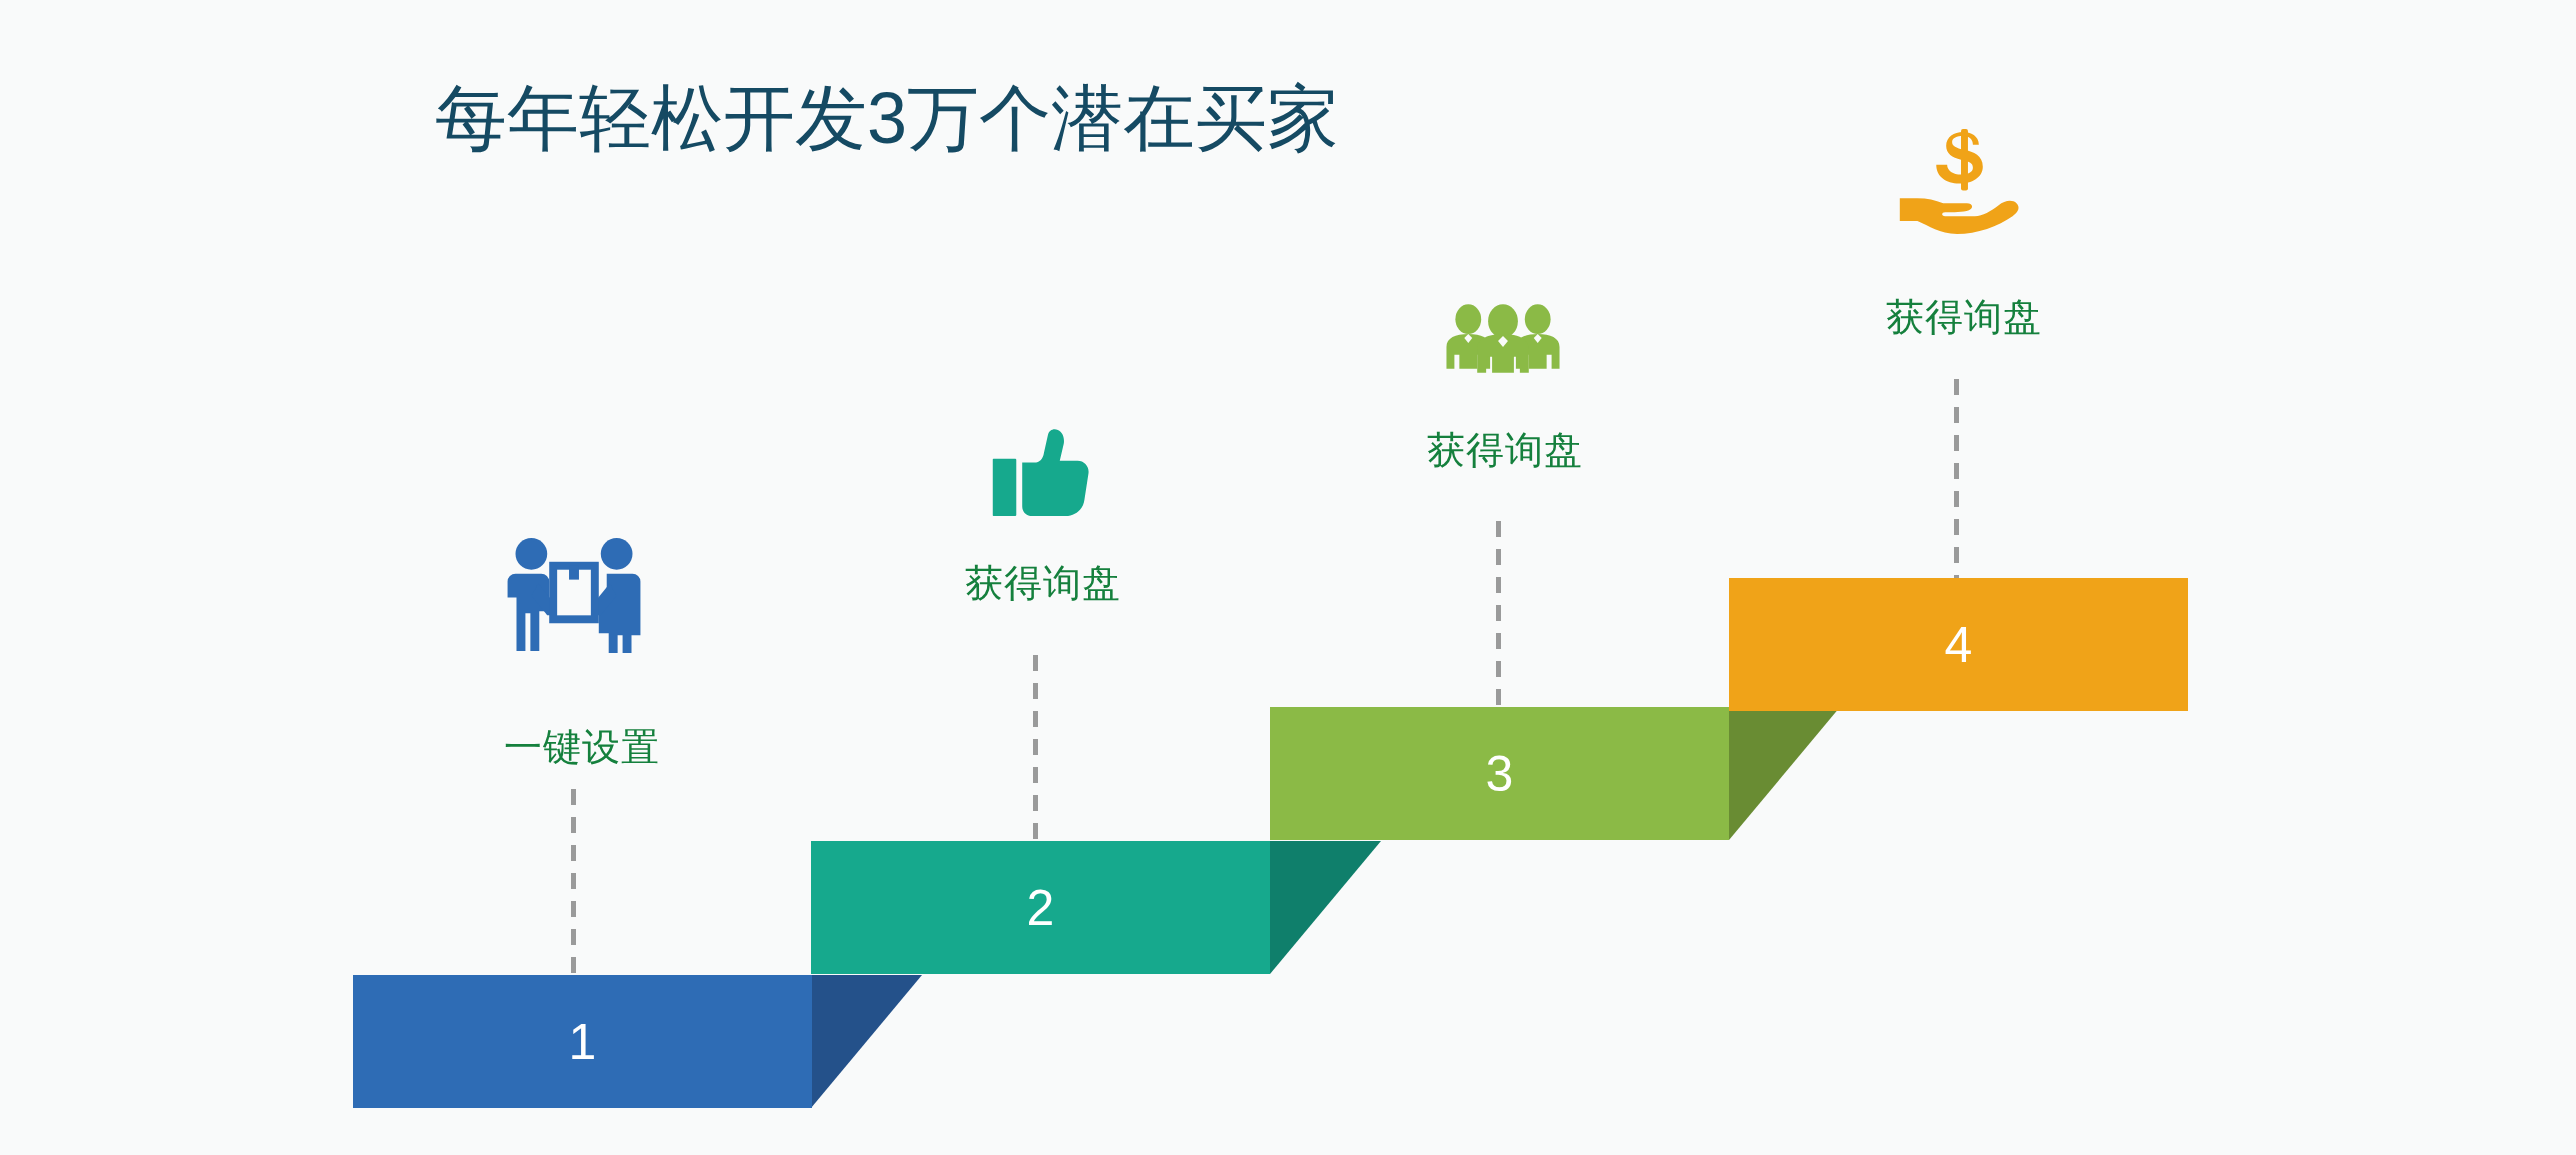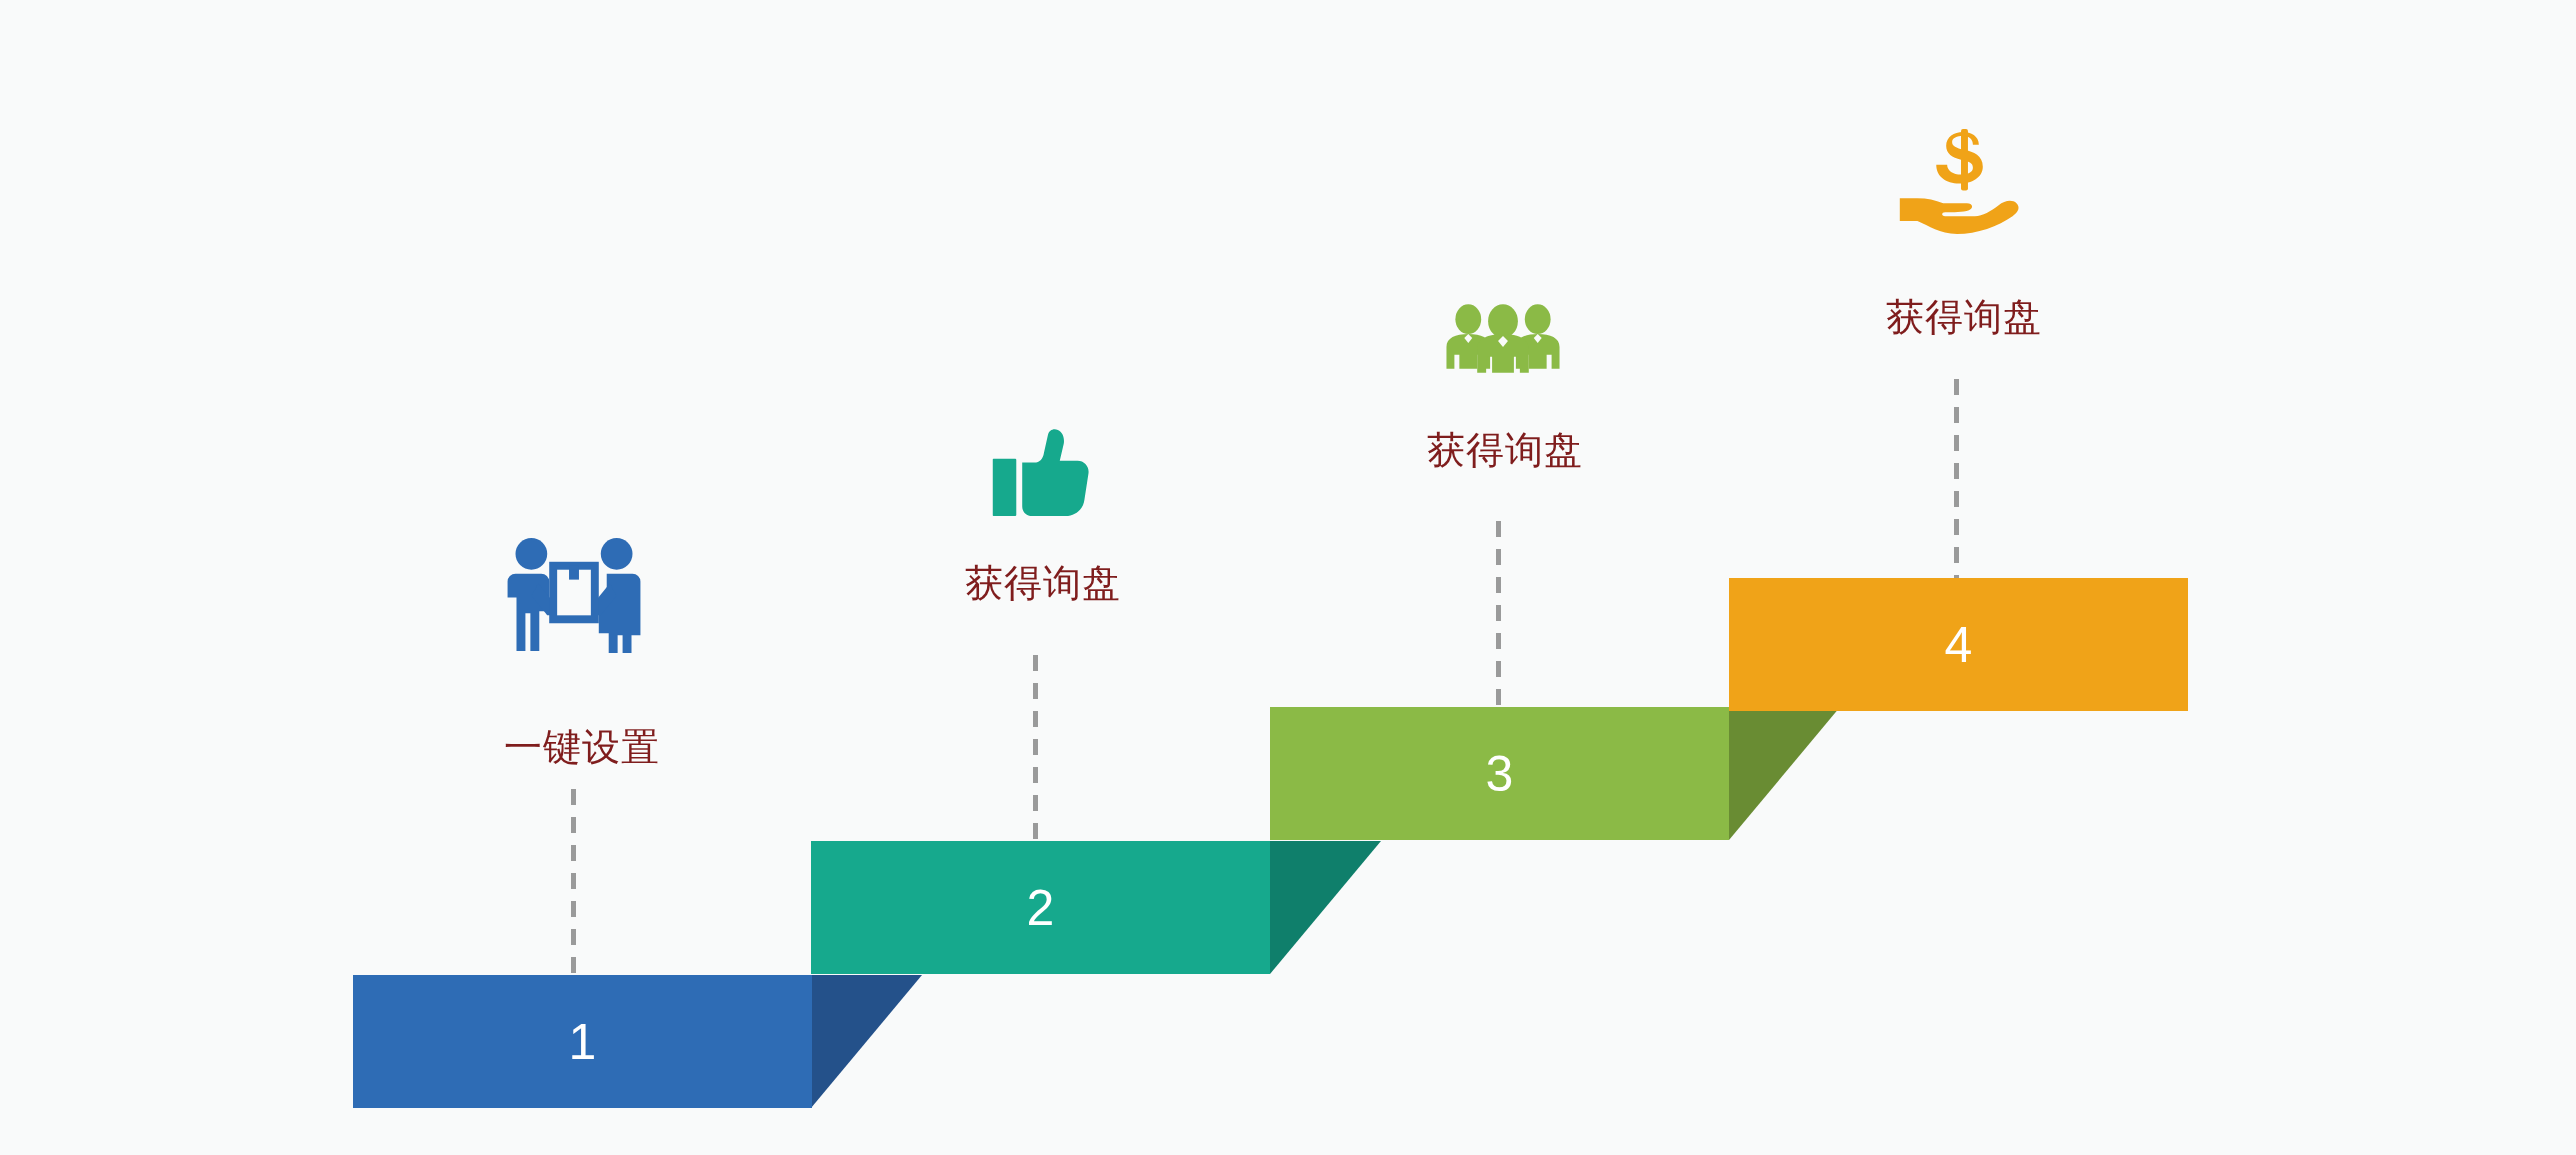--- a/index.html
+++ b/index.html
@@ -72,40 +72,41 @@
       rgba(0,0,0,0) 28px
     );
     background-size: 5px 28px;
     background-repeat: repeat-y;
   }
 
   
   .caption {
     position: absolute;
     font-size: 38px;
-    color: #7f1d1d;
+    color: #15803d;
     white-space: nowrap;
     text-align: center;
     transform: translateX(-50%);
     line-height: 1;
     letter-spacing: 1px;
   }
 
   
   .icon-wrap {
     position: absolute;
     transform: translateX(-50%);
     line-height: 0;
   }
 </style>
 </head>
 <body>
 
 <div id="canvas">
 
+  <div id="page-title">每年轻松开发3万个潜在买家</div>
 
   <svg class="step-riser" style="left:811px; top:975px;" width="111" height="133" viewBox="0 0 112 134">
     <polygon points="0,0 112,0 0,134" fill="#24518a"></polygon>
   </svg>
 
   <div class="step-block" style="left:353px; top:975px; background:#2e6cb5;"></div>
   <div class="step-number" style="left:353px; top:975px;">1</div>
 
   <div class="leader" style="left:571px; top:789px; height:186px;"></div>
 

